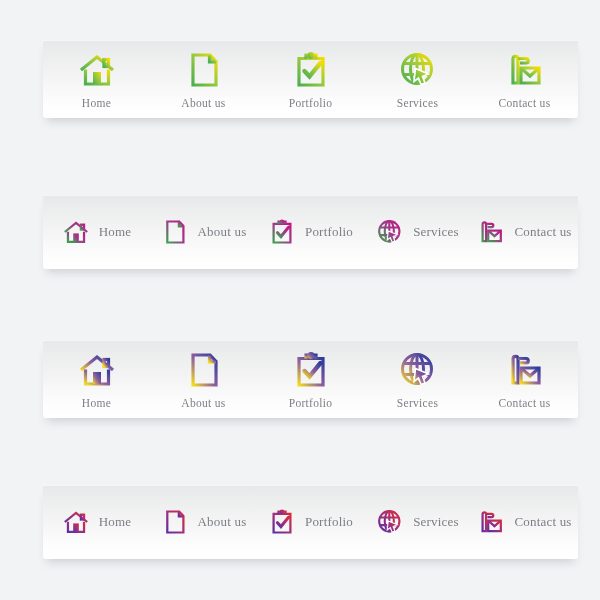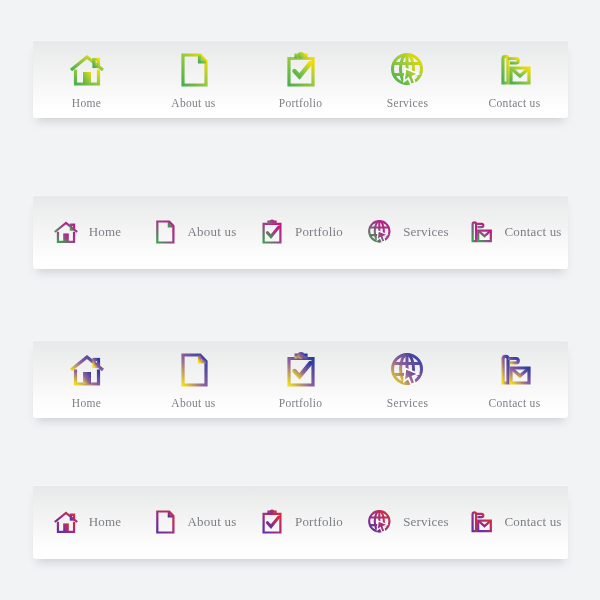--- a/index.html
+++ b/index.html
@@ -7,21 +7,21 @@
     width: 600px; height: 600px;
     background: #f2f3f5;
     font-family: "Liberation Serif", serif;
     overflow: hidden;
   }
   .stage { position: relative; width: 600px; height: 600px; }
 
   
   .navbar {
     position: absolute;
-    left: 33px;
+    left: 43px;
     width: 535px;
     border-radius: 3px 3px 3px 3px;
     background: linear-gradient(to bottom, #e7e8ea 0%, #eceded 18%, #f5f5f6 52%, #fdfdfd 82%, #ffffff 100%);
     box-shadow: 0 7px 9px -4px rgba(120,124,133,0.30);
   }
   .navbar::after {
     
     content: "";
     position: absolute; left: 0; right: 0; top: 0; height: 1px;
     background: rgba(255,255,255,0.6);

